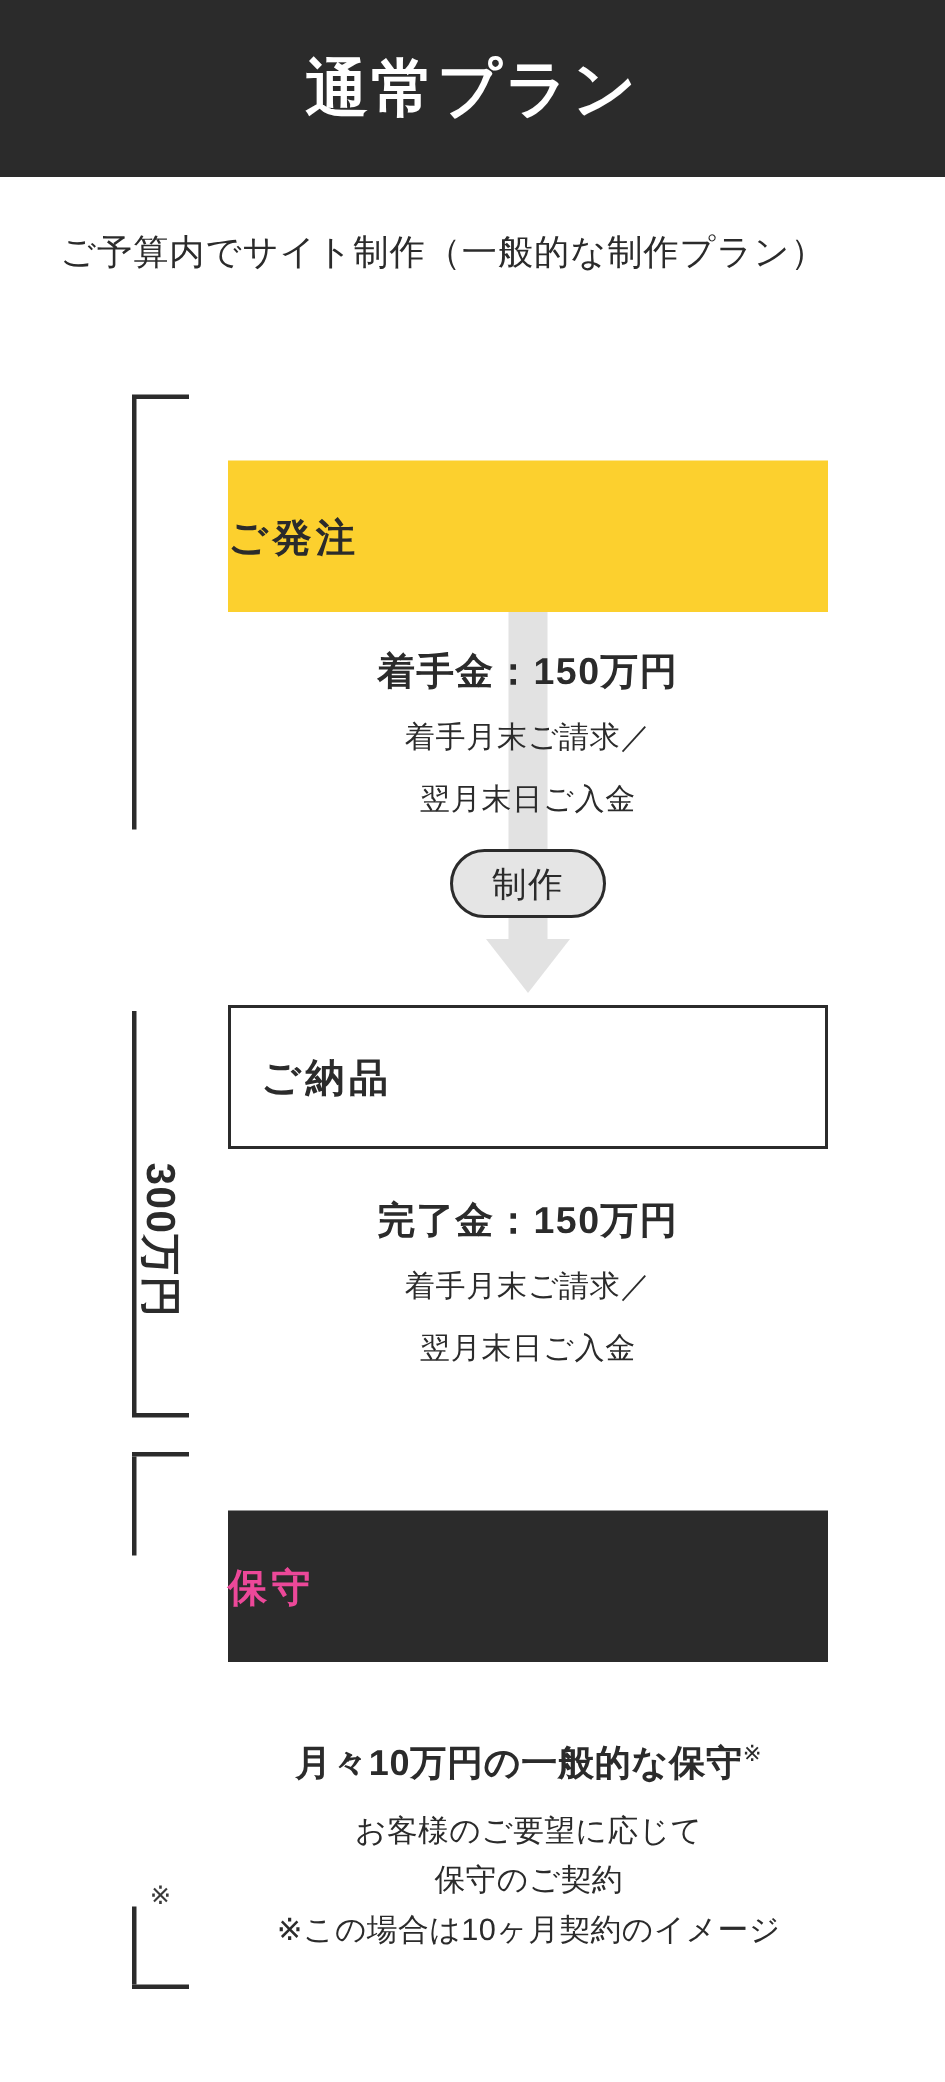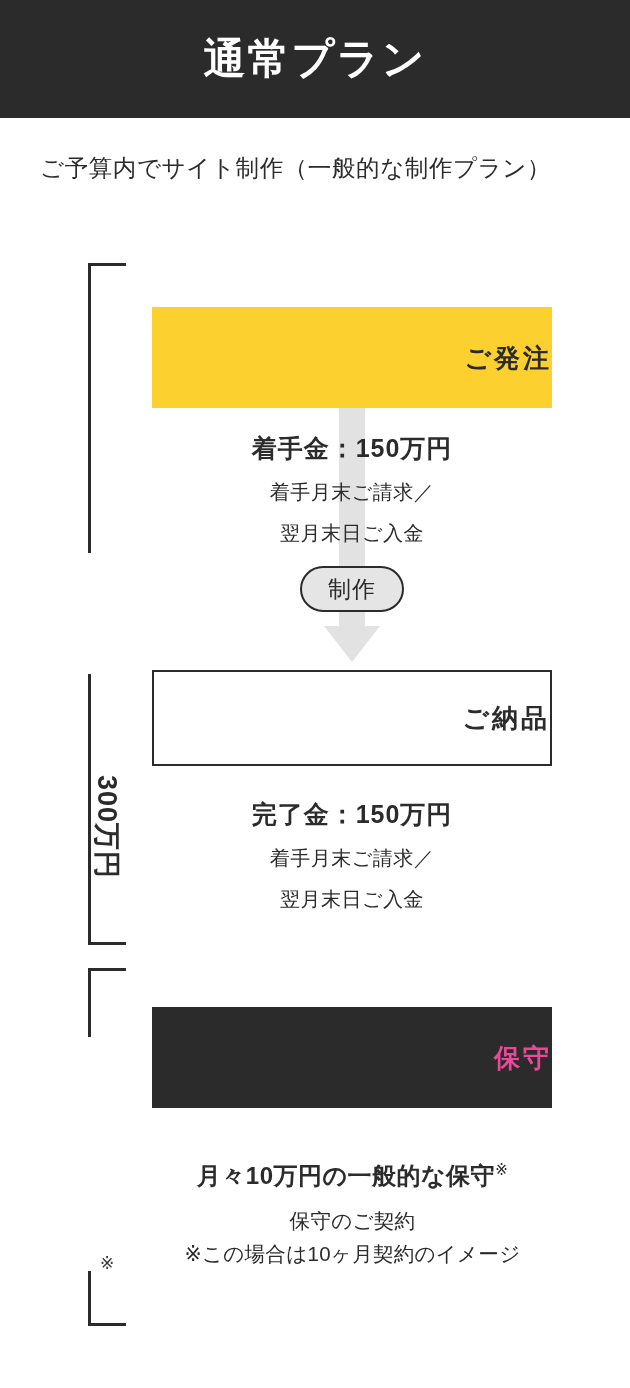--- a/index.html
+++ b/index.html
@@ -102,21 +102,21 @@
   }
 
   
   .box {
     position: absolute;
     left: 152px;
     width: 400px;
     box-sizing: border-box;
     display: flex;
     align-items: center;
-    justify-content: flex-end;
+    justify-content: flex-start;
   }
   .box-label {
     font-size: 26px;
     font-weight: bold;
     letter-spacing: 3px;
     line-height: 1;
   }
   .box-order {
     top: 307px;
     height: 101px;
@@ -297,16 +297,17 @@
 
 <div class="box box-maintenance">
   <div class="box-label">保守</div>
 </div>
 
 <div class="maint-block" id="maint-desc">
   <div class="maint-head">
     <span>月々10万円の一般的な保守</span><span class="ref">※</span>
   </div>
   <div class="maint-lines">
+    <div>お客様のご要望に応じて</div>
     <div>保守のご契約</div>
     <div>※この場合は10ヶ月契約のイメージ</div>
   </div>
 </div>
 
 </body></html>

